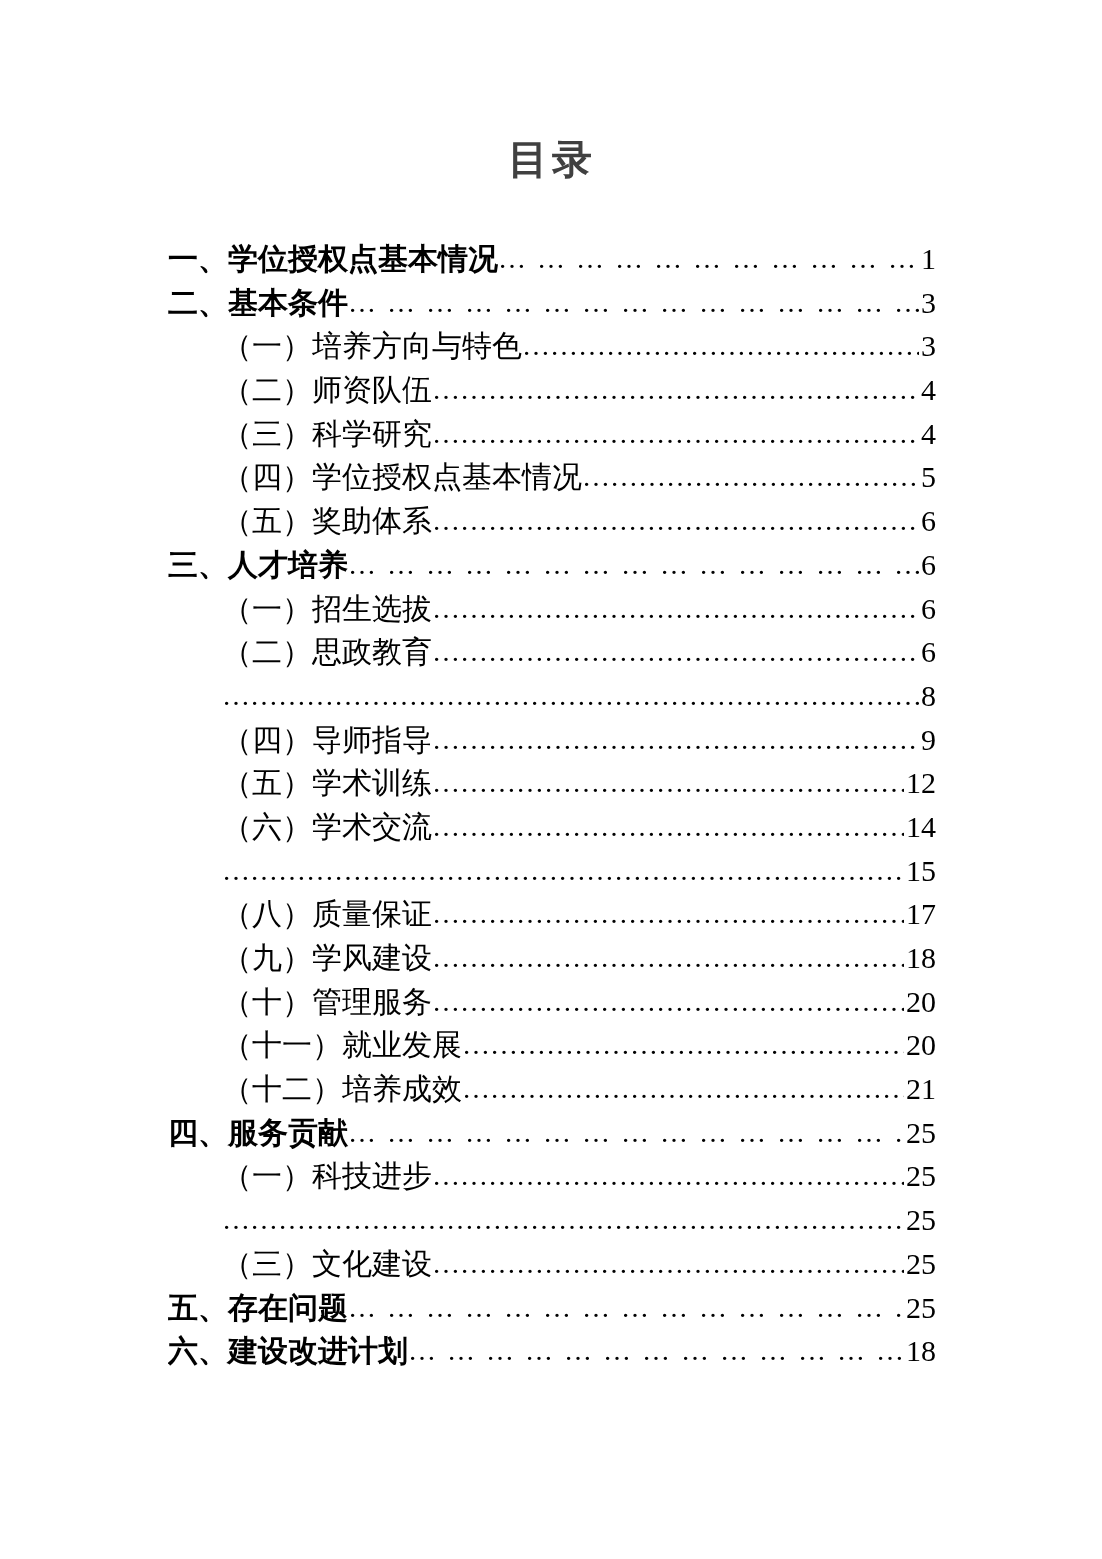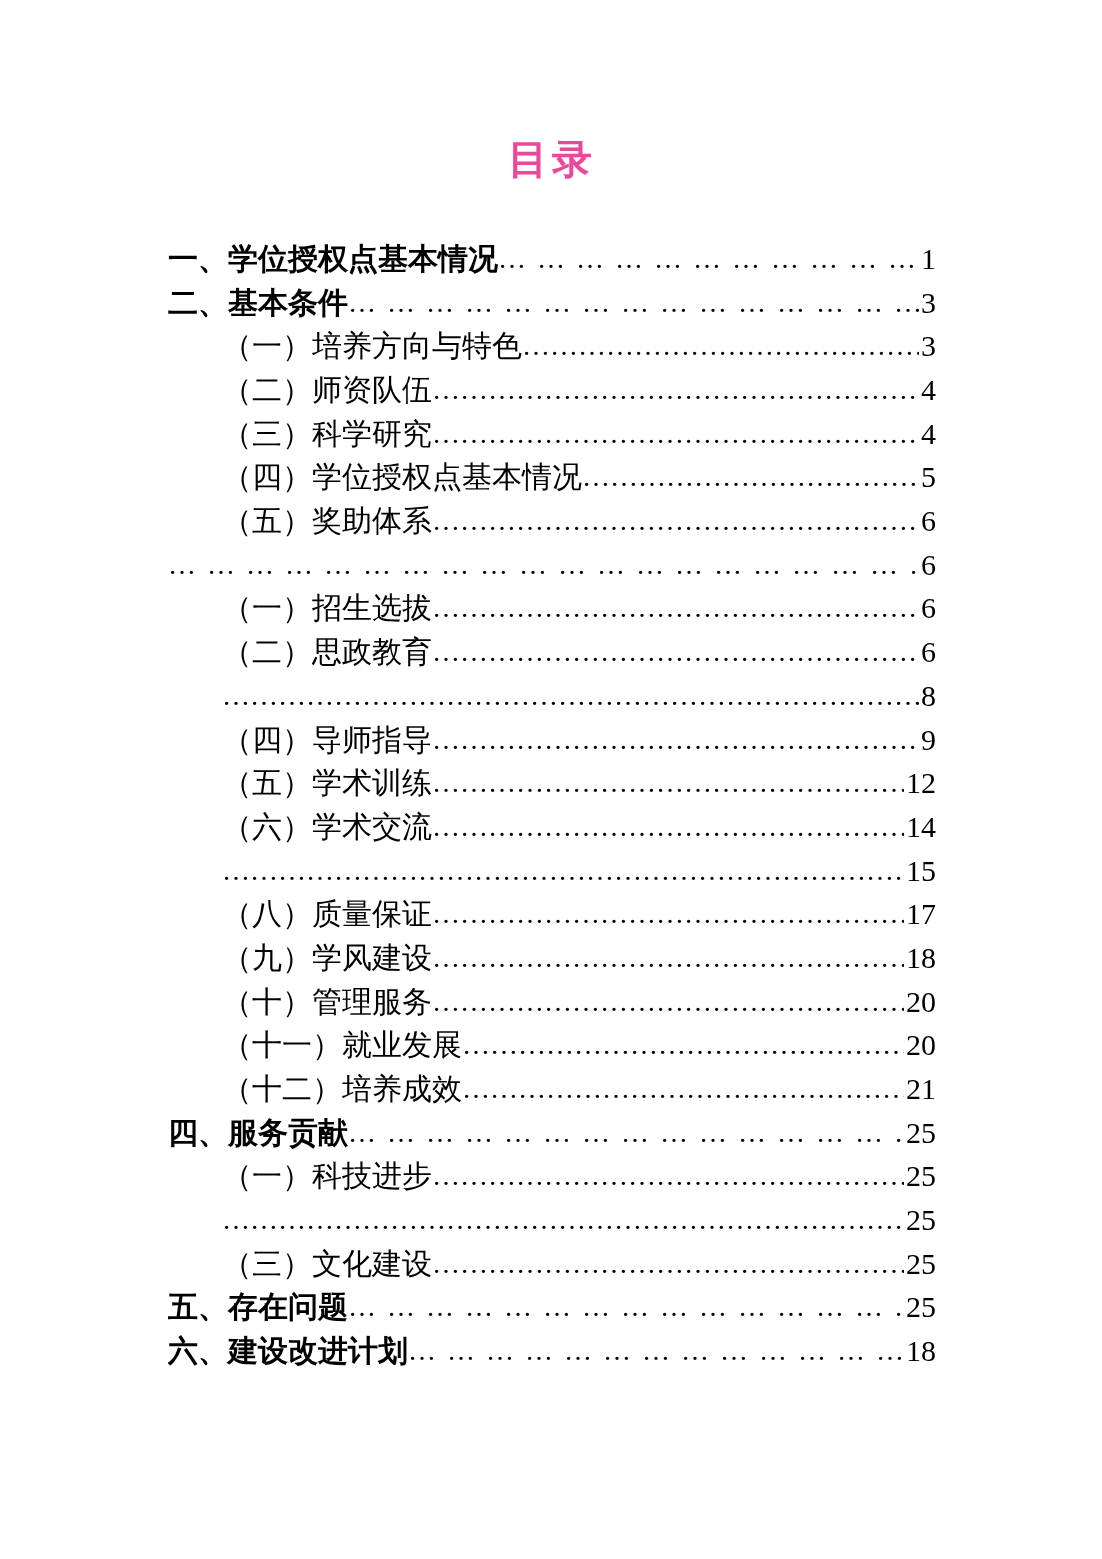--- a/index.html
+++ b/index.html
@@ -18,28 +18,28 @@
     overflow: hidden;
   }
   .doc-title {
     font-family: "Liberation Sans", sans-serif;
     font-weight: 700;
     font-size: 40px;
     line-height: 55px;
     letter-spacing: 4px;
     text-align: center;
     margin: 0 0 50px 0;
-    color: #ec4899;
+    color: #404040;
   }
   .toc {
     width: 100%;
   }
   .toc-row {
     display: flex;
-    align-items: flex-end;
+    align-items: center;
     height: 43.7px;
     line-height: 43.7px;
     overflow: hidden;
     white-space: nowrap;
   }
   .toc-label {
     flex: 0 0 auto;
     white-space: nowrap;
   }
   .level1 .toc-label {
@@ -107,20 +107,21 @@
         <span class="toc-label">（四）学位授权点基本情况</span>
         <span class="toc-leader">………………………………………………………………………………………………………………………………………………………………………………………………………………………………………………………………………………………………………………………………</span>
         <span class="toc-page">5</span>
       </div>
       <div class="toc-row level2">
         <span class="toc-label">（五）奖助体系</span>
         <span class="toc-leader">………………………………………………………………………………………………………………………………………………………………………………………………………………………………………………………………………………………………………………………………</span>
         <span class="toc-page">6</span>
       </div>
       <div class="toc-row level1">
+        <span class="toc-label">三、人才培养</span>
         <span class="toc-leader">… … … … … … … … … … … … … … … … … … … … … … … … … … … … … … … … … … … … … … … … … … … … … … … … … … … … … … … … … … … … </span>
         <span class="toc-page">6</span>
       </div>
       <div class="toc-row level2">
         <span class="toc-label">（一）招生选拔</span>
         <span class="toc-leader">………………………………………………………………………………………………………………………………………………………………………………………………………………………………………………………………………………………………………………………………</span>
         <span class="toc-page">6</span>
       </div>
       <div class="toc-row level2">
         <span class="toc-label">（二）思政教育</span>

